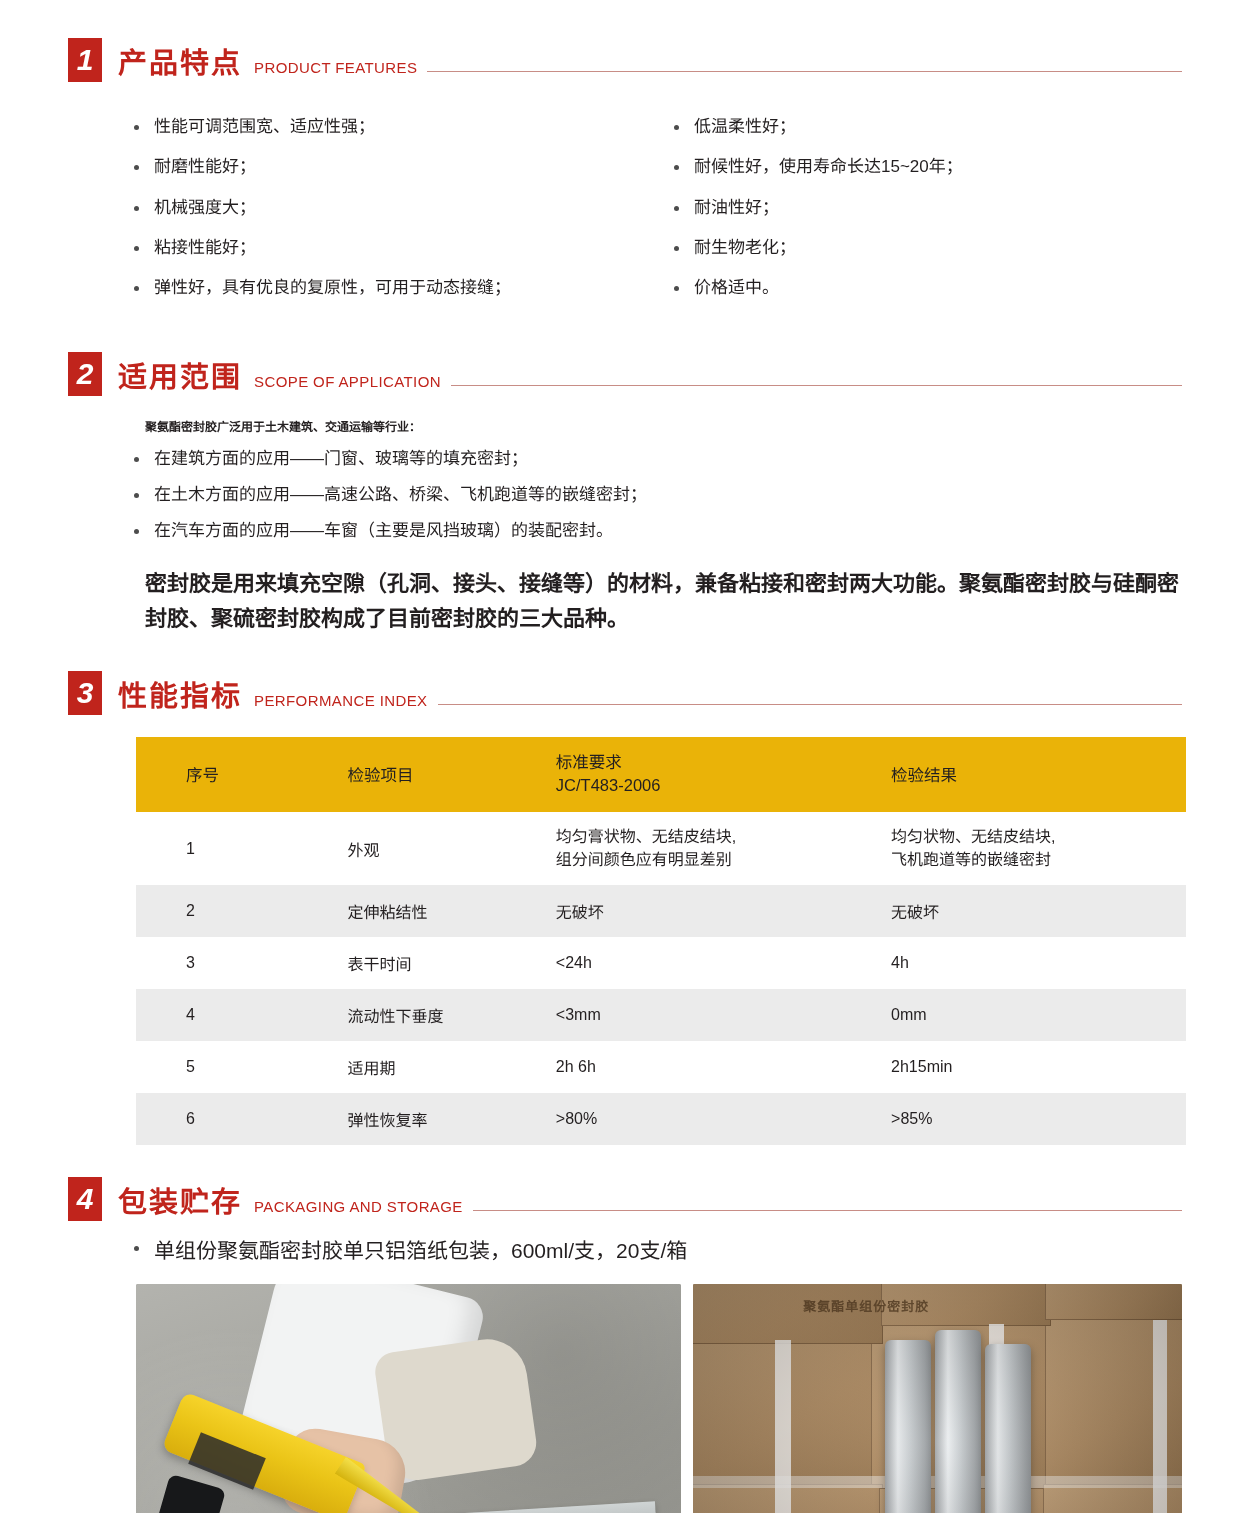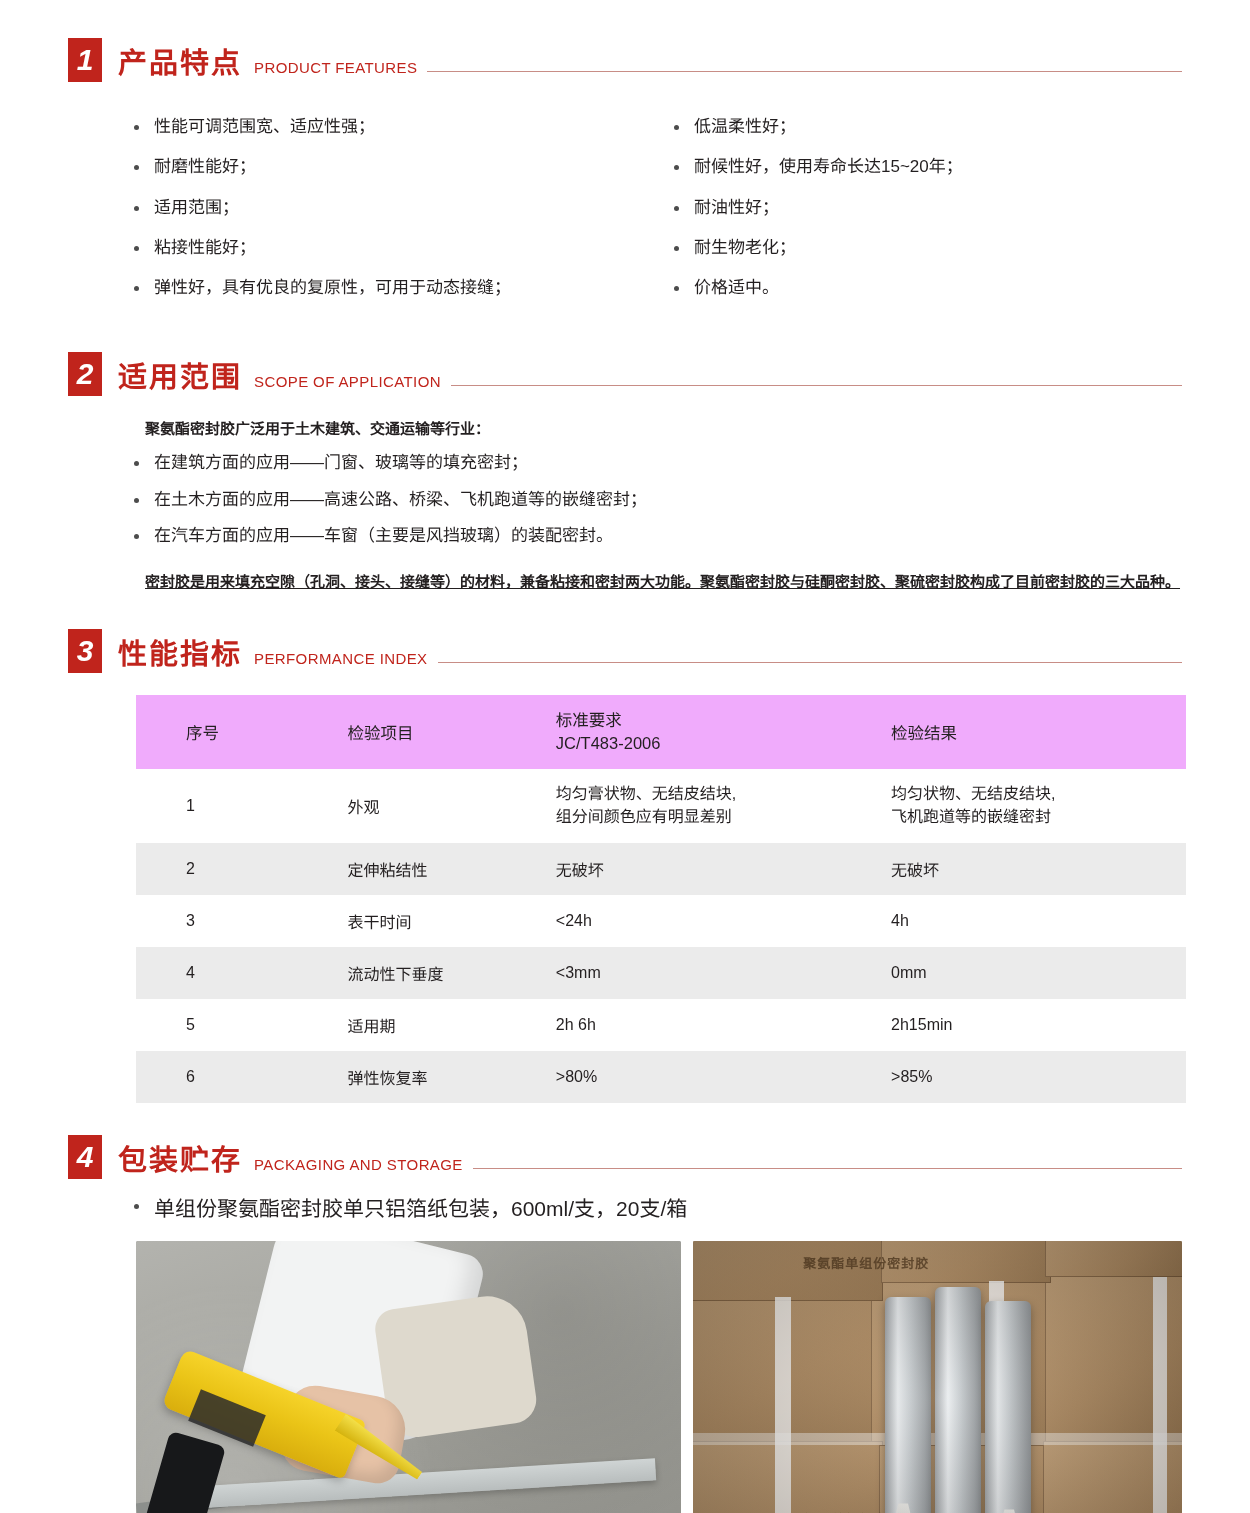--- a/index.html
+++ b/index.html
@@ -99,32 +99,31 @@
     display: flex;
     margin-top: 32px;
     padding-left: 60px;
   }
   .col-a { width: 540px; }
   .col-b { width: 500px; }
 
   
   .sec2-body { margin-top: 22px; padding-left: 60px; }
   .lead {
-    font-size: 15px;
+    font-size: 12px;
     font-weight: bold;
     line-height: 1.5;
     margin: 0 0 10px 17px;
   }
   .sec2-body .bullets li { margin-bottom: 10px; }
   .closing {
-    font-size: 15px;
+    font-size: 22px;
     font-weight: bold;
     line-height: 1.62;
     margin: 21px 0 0 17px;
-    text-decoration: underline;
   }
 
   
   .table-wrap { margin-top: 22px; padding-left: 68px; padding-right: 4px; }
   table.perf {
     width: 1050px;
     border-collapse: collapse;
     font-size: 16px;
   }
   table.perf th, table.perf td {
@@ -132,21 +131,21 @@
     vertical-align: middle;
     padding: 14px 0;
     color: #231f20;
     font-weight: normal;
   }
   table.perf th { font-size: 16.5px; }
   table.perf .c1 { width: 155px; padding-left: 50px; }
   table.perf .c2 { width: 220px; padding-left: 20px; }
   table.perf .c3 { width: 355px; padding-left: 8px; }
   table.perf .c4 { width: 320px; padding-left: 8px; }
-  tr.hdr { background: #f0abfc; height: 66px; }
+  tr.hdr { background: #eab308; height: 66px; }
   tr.alt { background: #ebebeb; }
   tr.plain { background: #ffffff; }
   .two-line { line-height: 1.42; }
 
   
   .sec4-body { margin-top: 14px; padding-left: 60px; }
   .sec4-body .bullets li { font-size: 21px; margin-bottom: 6px; }
 
   
   .photos {
@@ -300,21 +299,21 @@
       <div class="sec-num">1</div>
       <div class="sec-cn">产品特点</div>
       <div class="sec-en">PRODUCT FEATURES</div>
       <div class="sec-rule"></div>
     </div>
 
     <div class="two-col">
       <ul class="bullets col-a">
         <li>性能可调范围宽、适应性强；</li>
         <li>耐磨性能好；</li>
-        <li>适用范围；</li>
+        <li>机械强度大；</li>
         <li>粘接性能好；</li>
         <li>弹性好，具有优良的复原性，可用于动态接缝；</li>
       </ul>
       <ul class="bullets col-b">
         <li>低温柔性好；</li>
         <li>耐候性好，使用寿命长达15~20年；</li>
         <li>耐油性好；</li>
         <li>耐生物老化；</li>
         <li>价格适中。</li>
       </ul>

